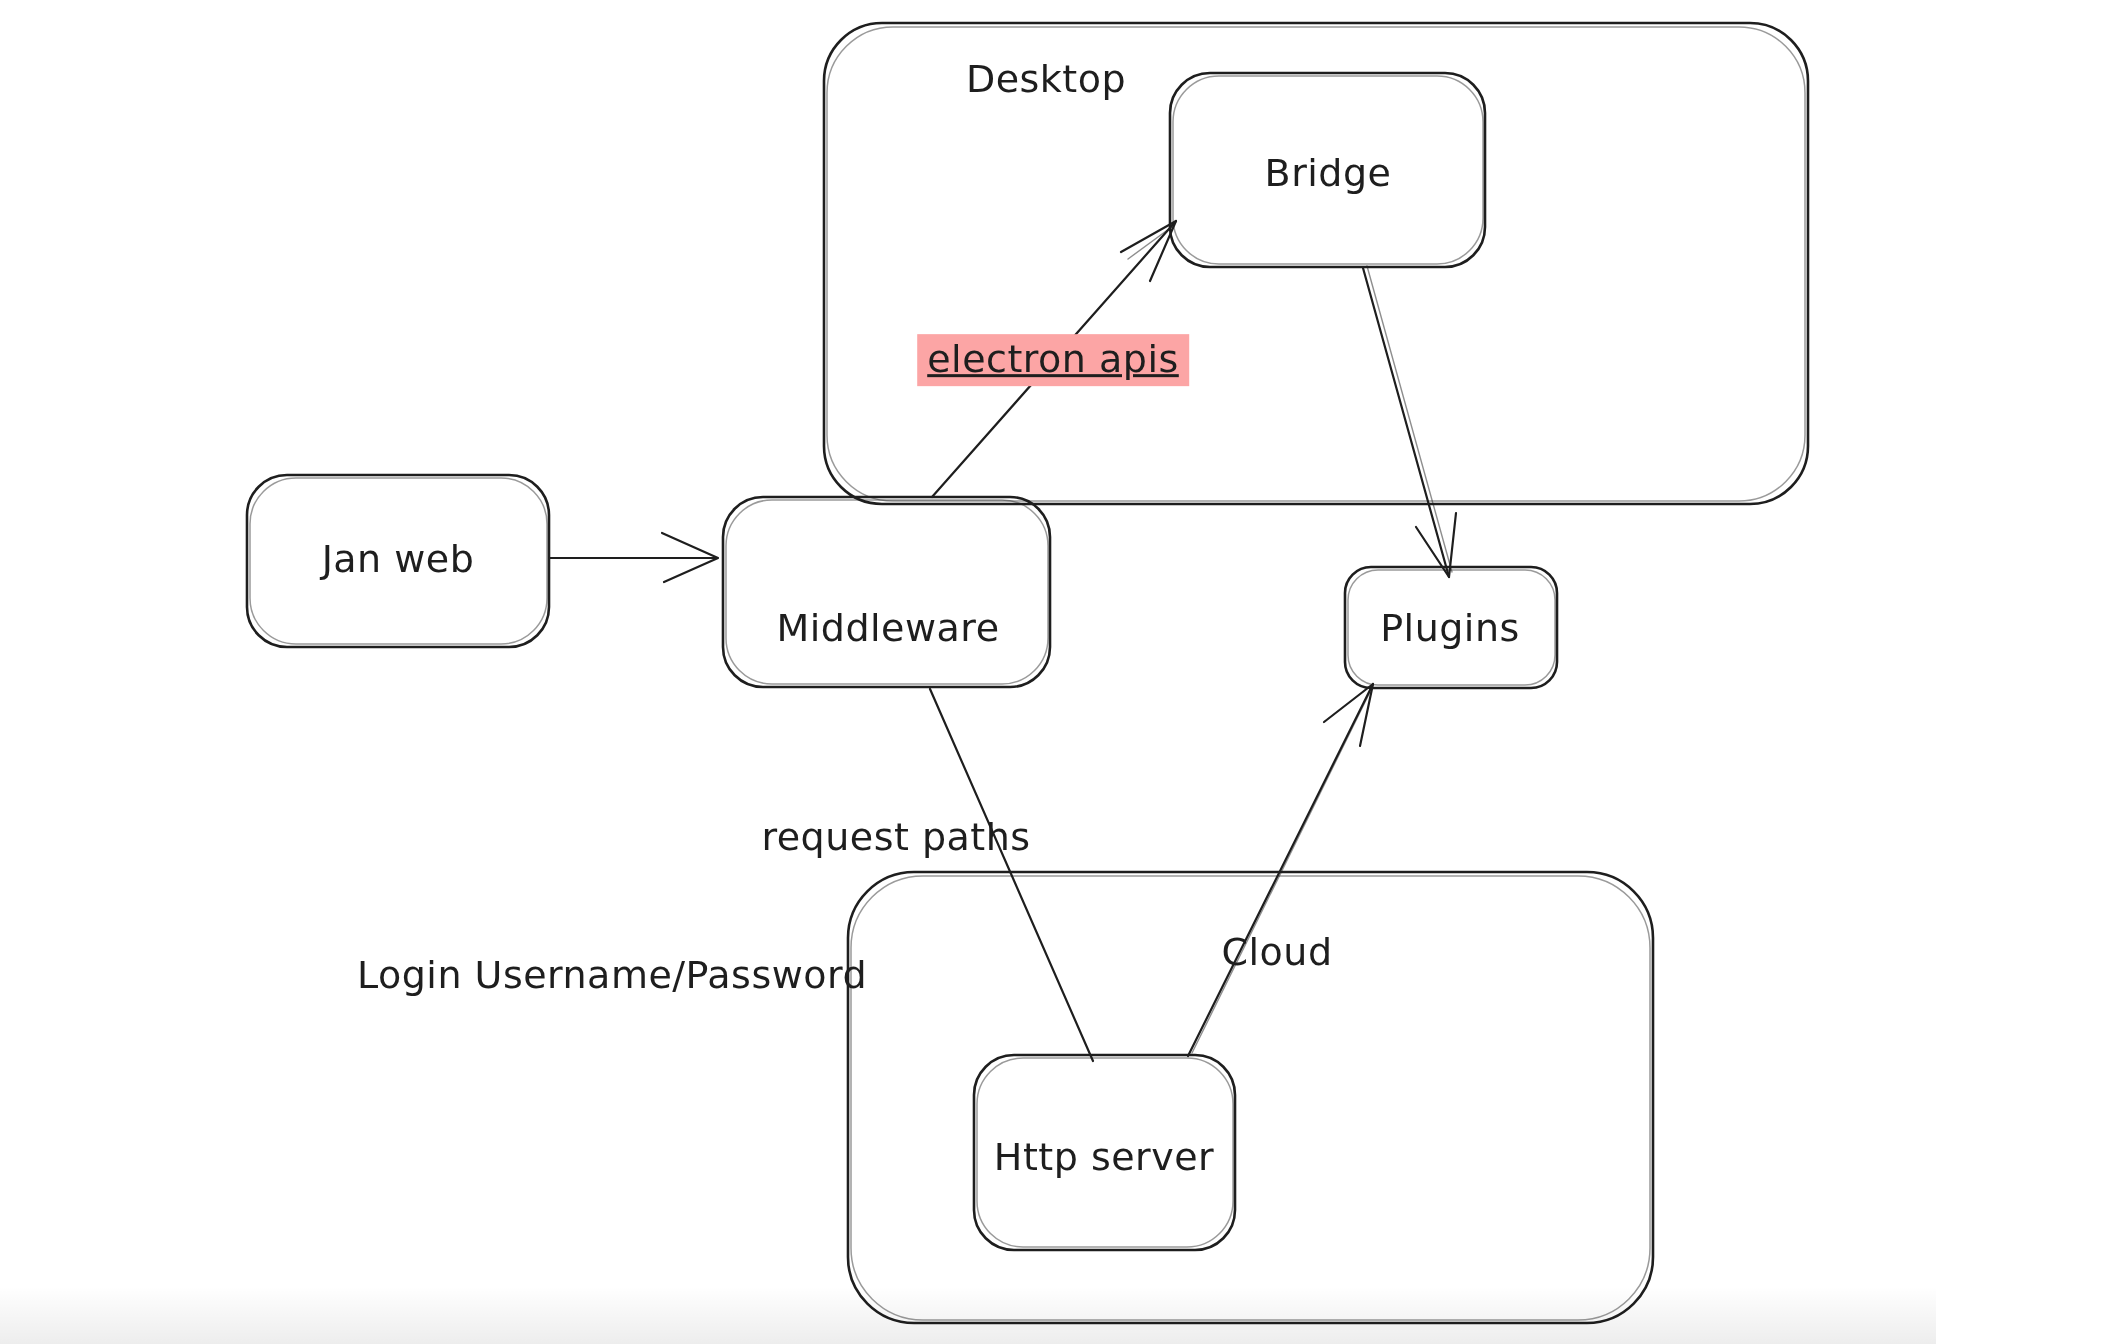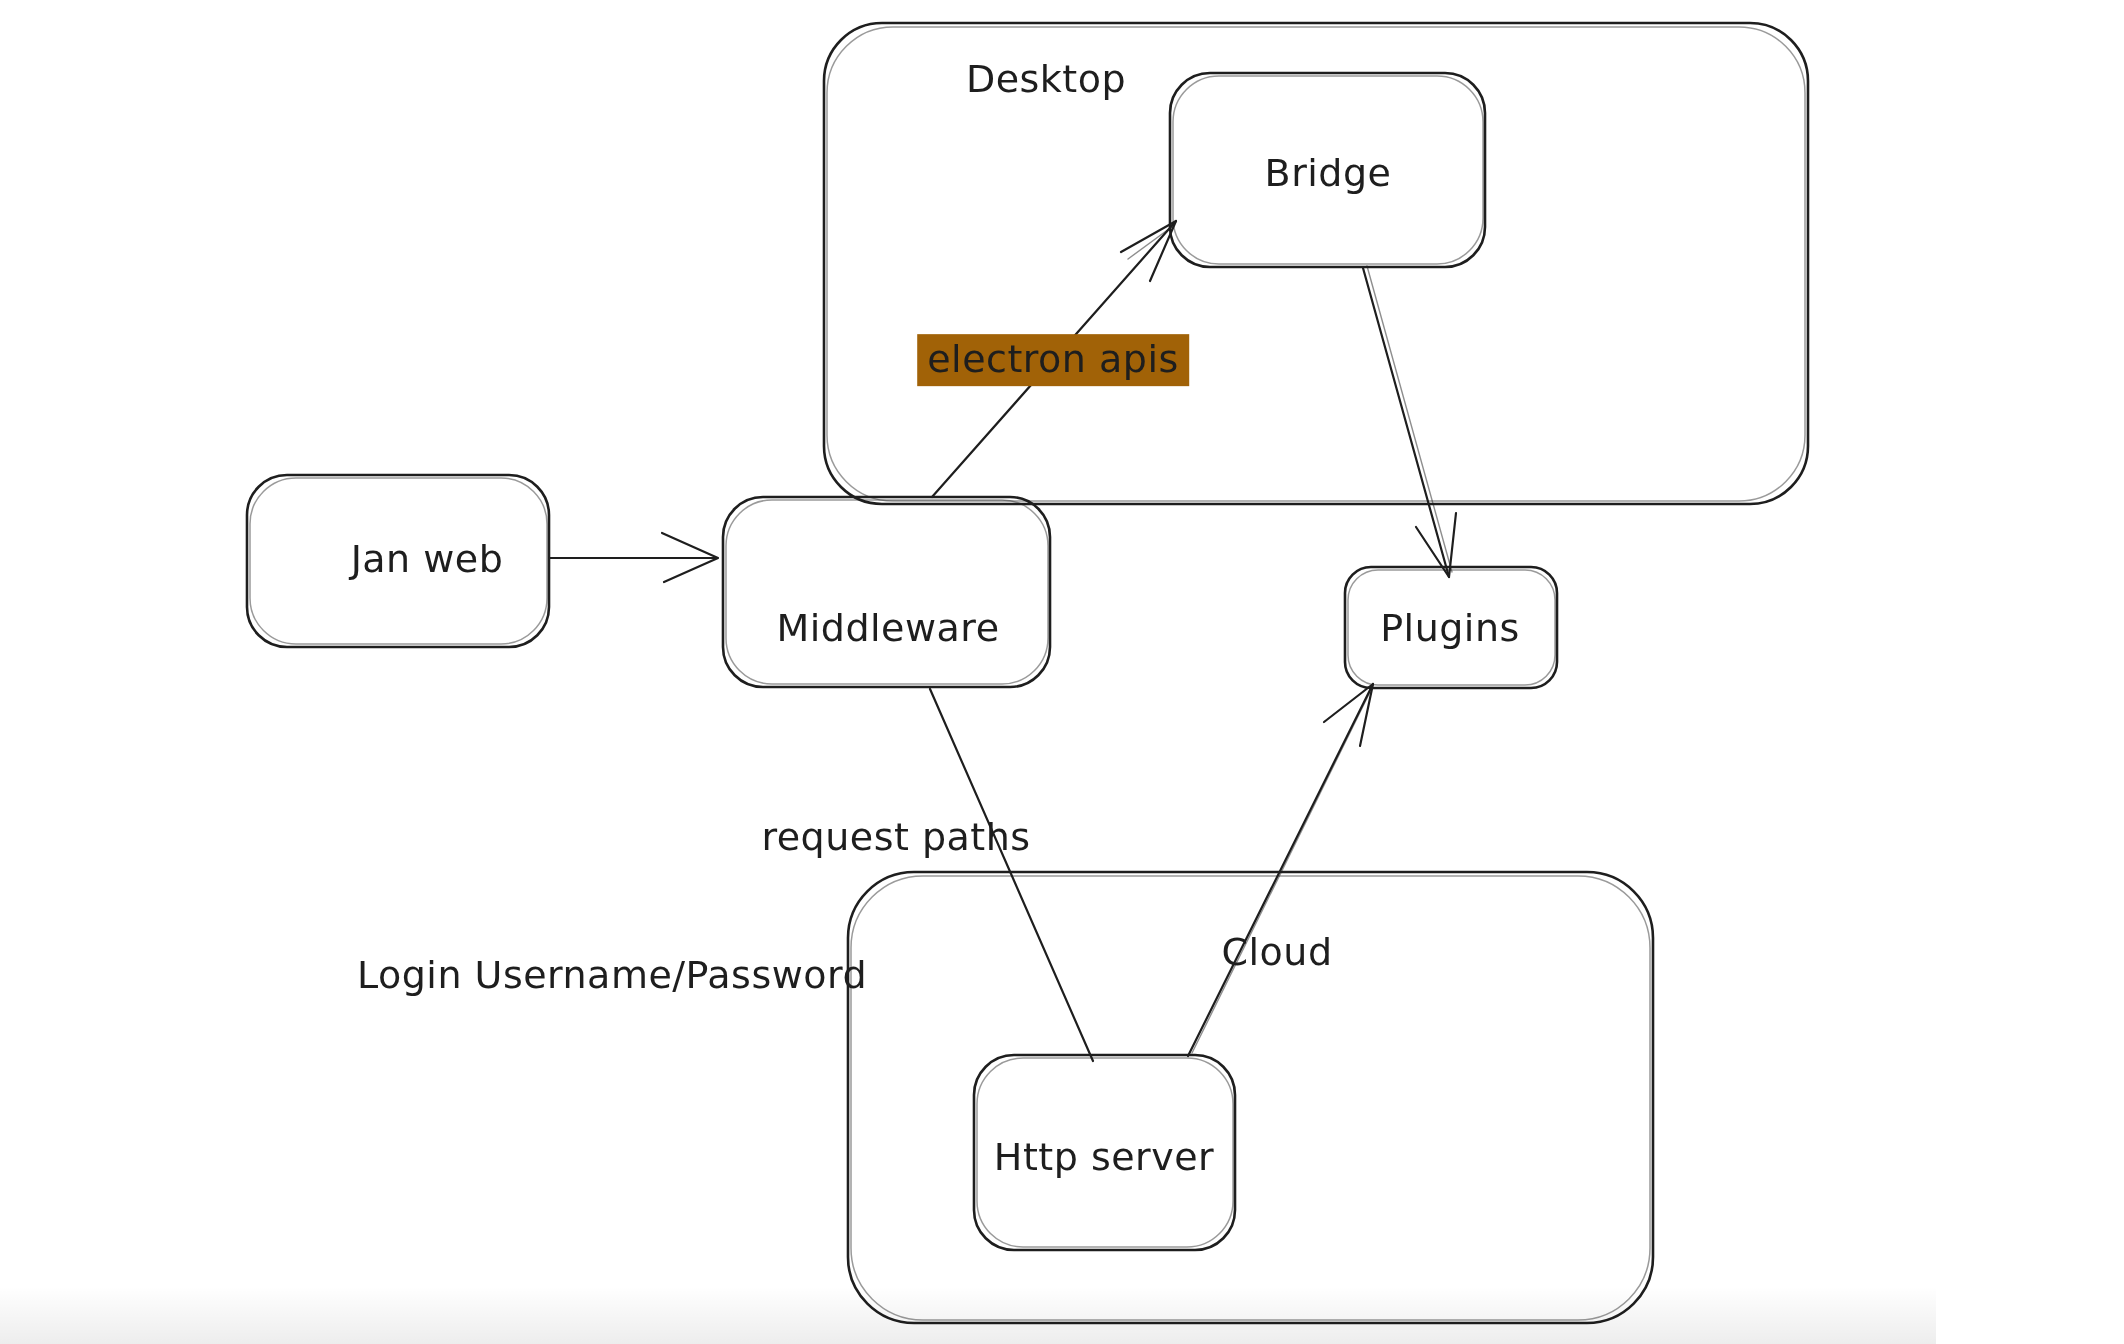--- a/index.html
+++ b/index.html
@@ -14,21 +14,21 @@
   .stage svg{position:absolute;left:0;top:0;}
   .lbl{
     position:absolute;
     transform:translate(-50%,-50%);
     font-size:38px;
     line-height:1.15;
     color:#1e1e1e;
     white-space:nowrap;
     letter-spacing:0.5px;
   }
-  .lbl.bg-white{background:#a16207;padding:4px 10px;}
+  .lbl.bg-white{background:#fca5a5;padding:4px 10px;text-decoration:underline;}
   .annot{
     position:absolute;
     font-size:38px;
     line-height:60px;
     color:#1e1e1e;
     white-space:nowrap;
     letter-spacing:0.5px;
   }
   .bottom-fade{
     position:absolute;left:0;bottom:0;width:100%;height:58px;
@@ -105,21 +105,21 @@
 
     <g>
       <path class="edge-stroke" d="M1188 1056 L1373 684"></path>
       <path class="edge-ghost" d="M1192 1053 L1370 692"></path>
       <path class="edge-stroke" d="M1324 722 L1373 684 L1360 746"></path>
     </g>
   </svg>
 
   <div class="lbl" style="left:1046px;top:80px;">Desktop</div>
   <div class="lbl" style="left:1328px;top:174px;">Bridge</div>
-  <div class="lbl" style="left:398px;top:560px;margin-left:29px;">Jan web</div>
+  <div class="lbl" style="left:398px;top:560px;">Jan web</div>
   <div class="lbl" style="left:888px;top:597px;margin-top:32px;">Middleware</div>
   <div class="lbl" style="left:1450px;top:629px;">Plugins</div>
   <div class="lbl" style="left:1277px;top:953px;">Cloud</div>
   <div class="lbl" style="left:1104px;top:1158px;">Http server</div>
 
   <div class="lbl bg-white" style="left:1053px;top:360px;">electron apis</div>
   <div class="lbl" style="left:896px;top:805px;margin-top:33px;">request paths</div>
 
   <div class="annot" style="left:357px;top:945px;">
     <div>Login Username/Password</div>

